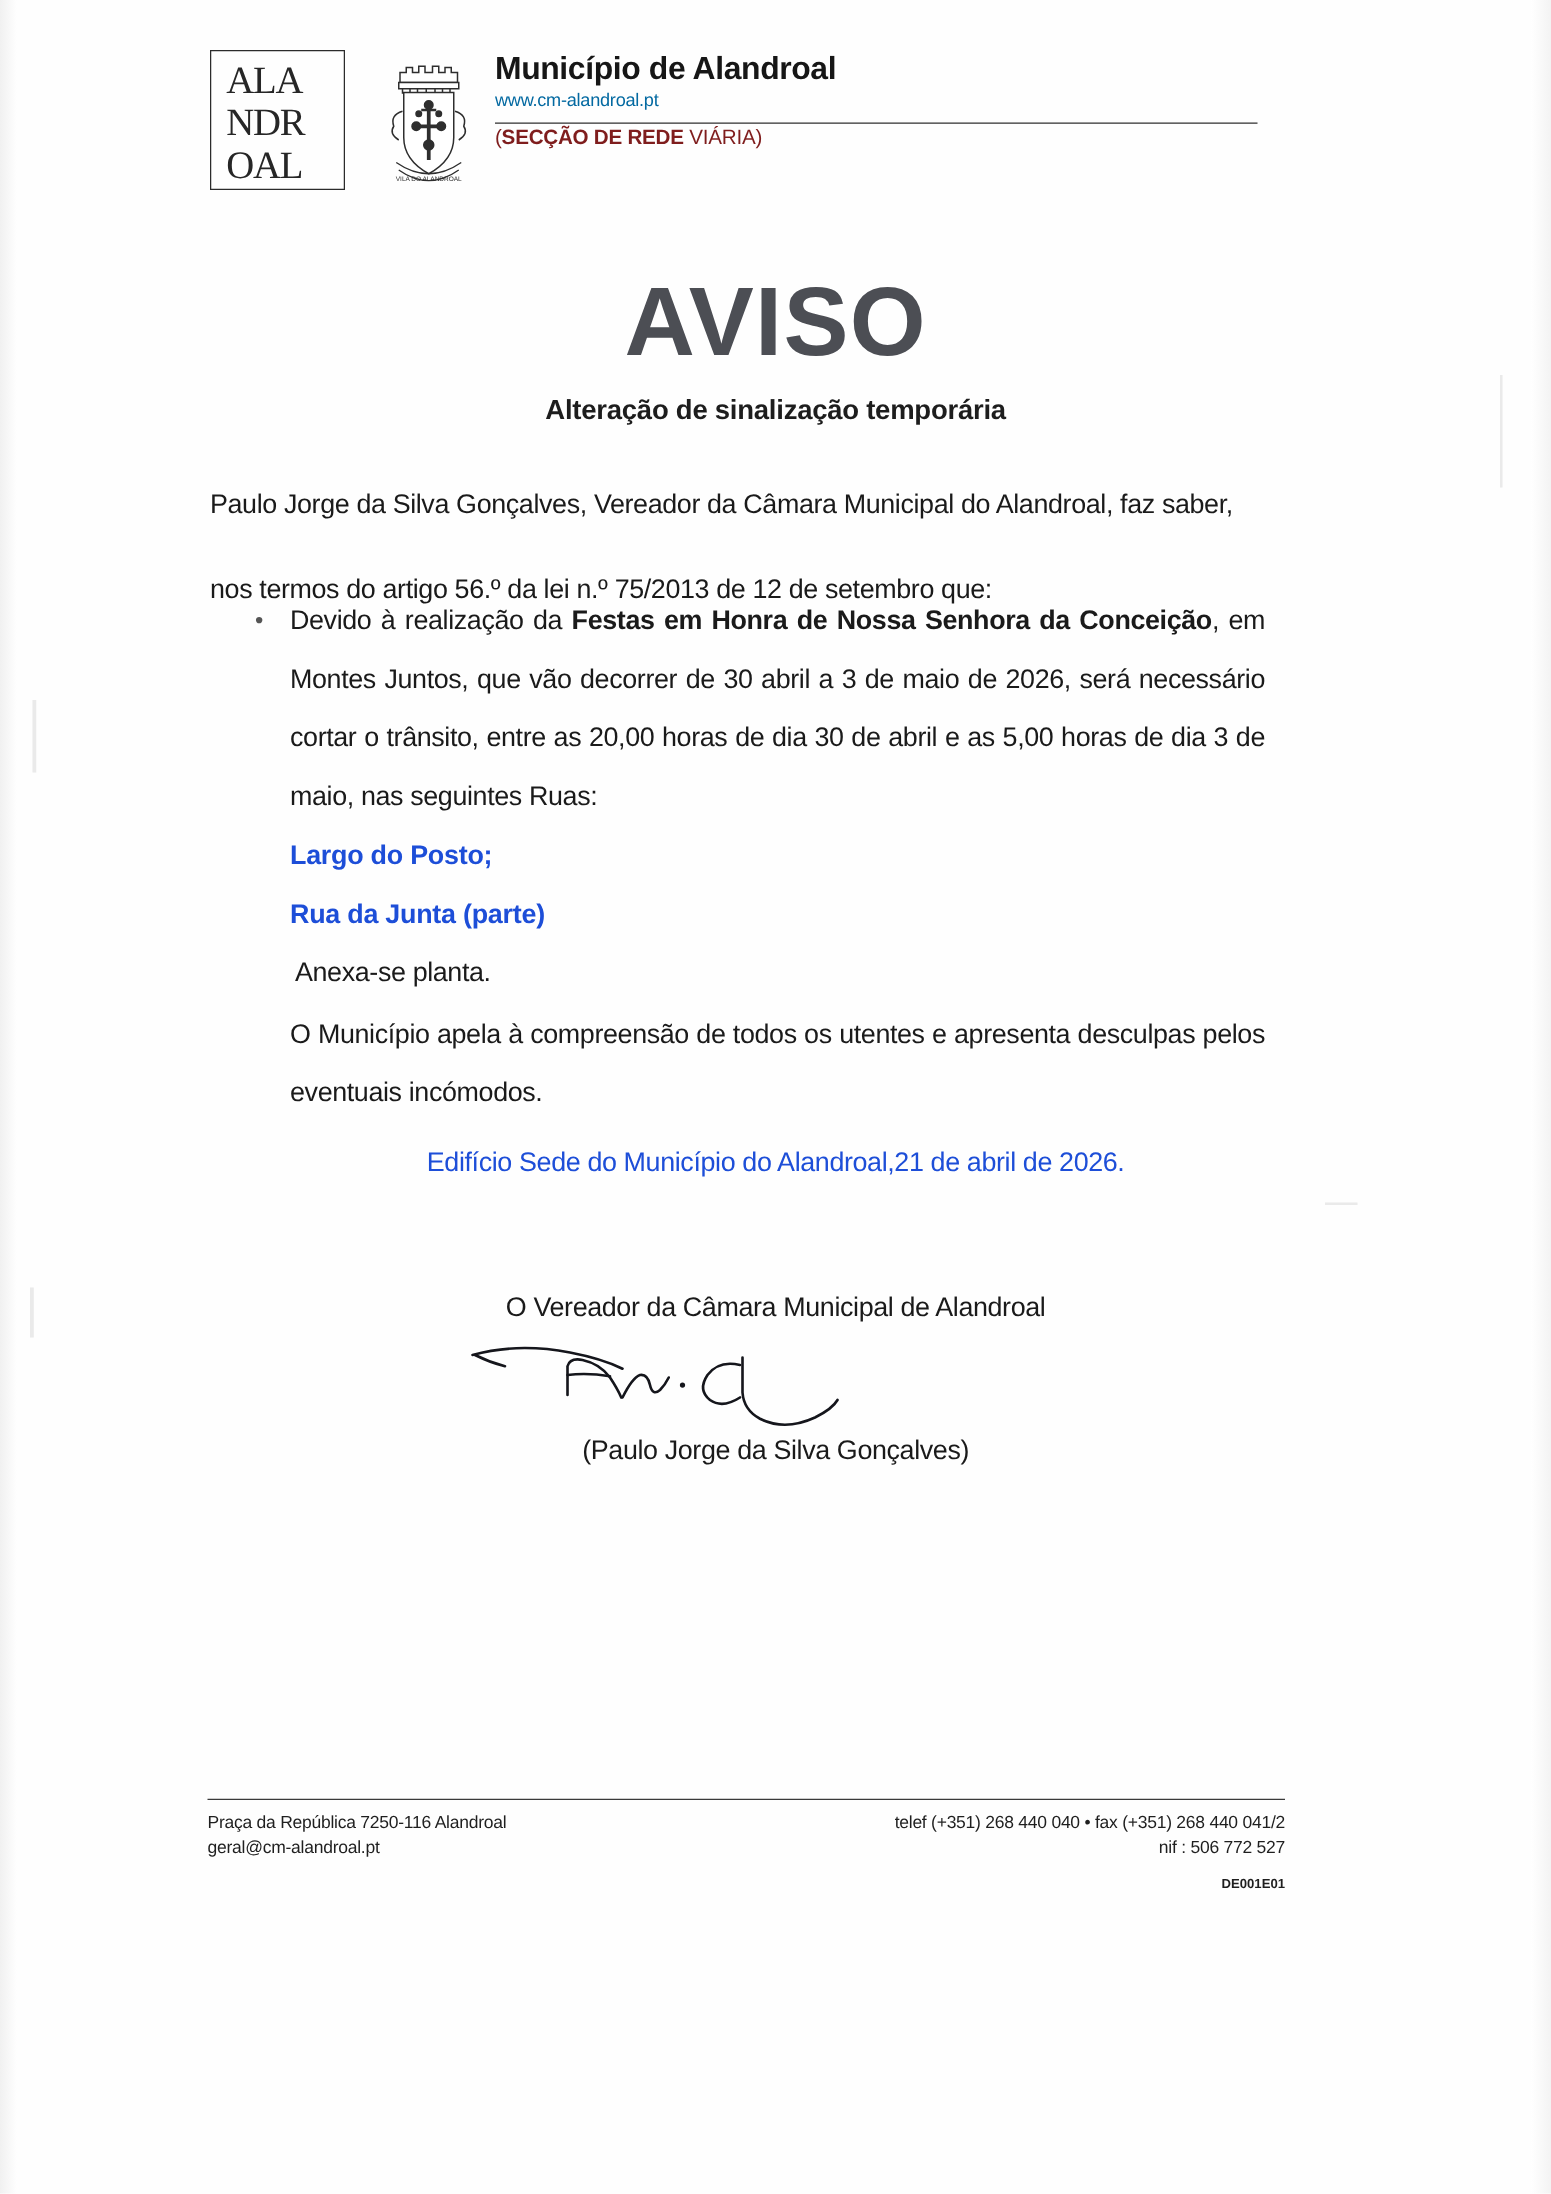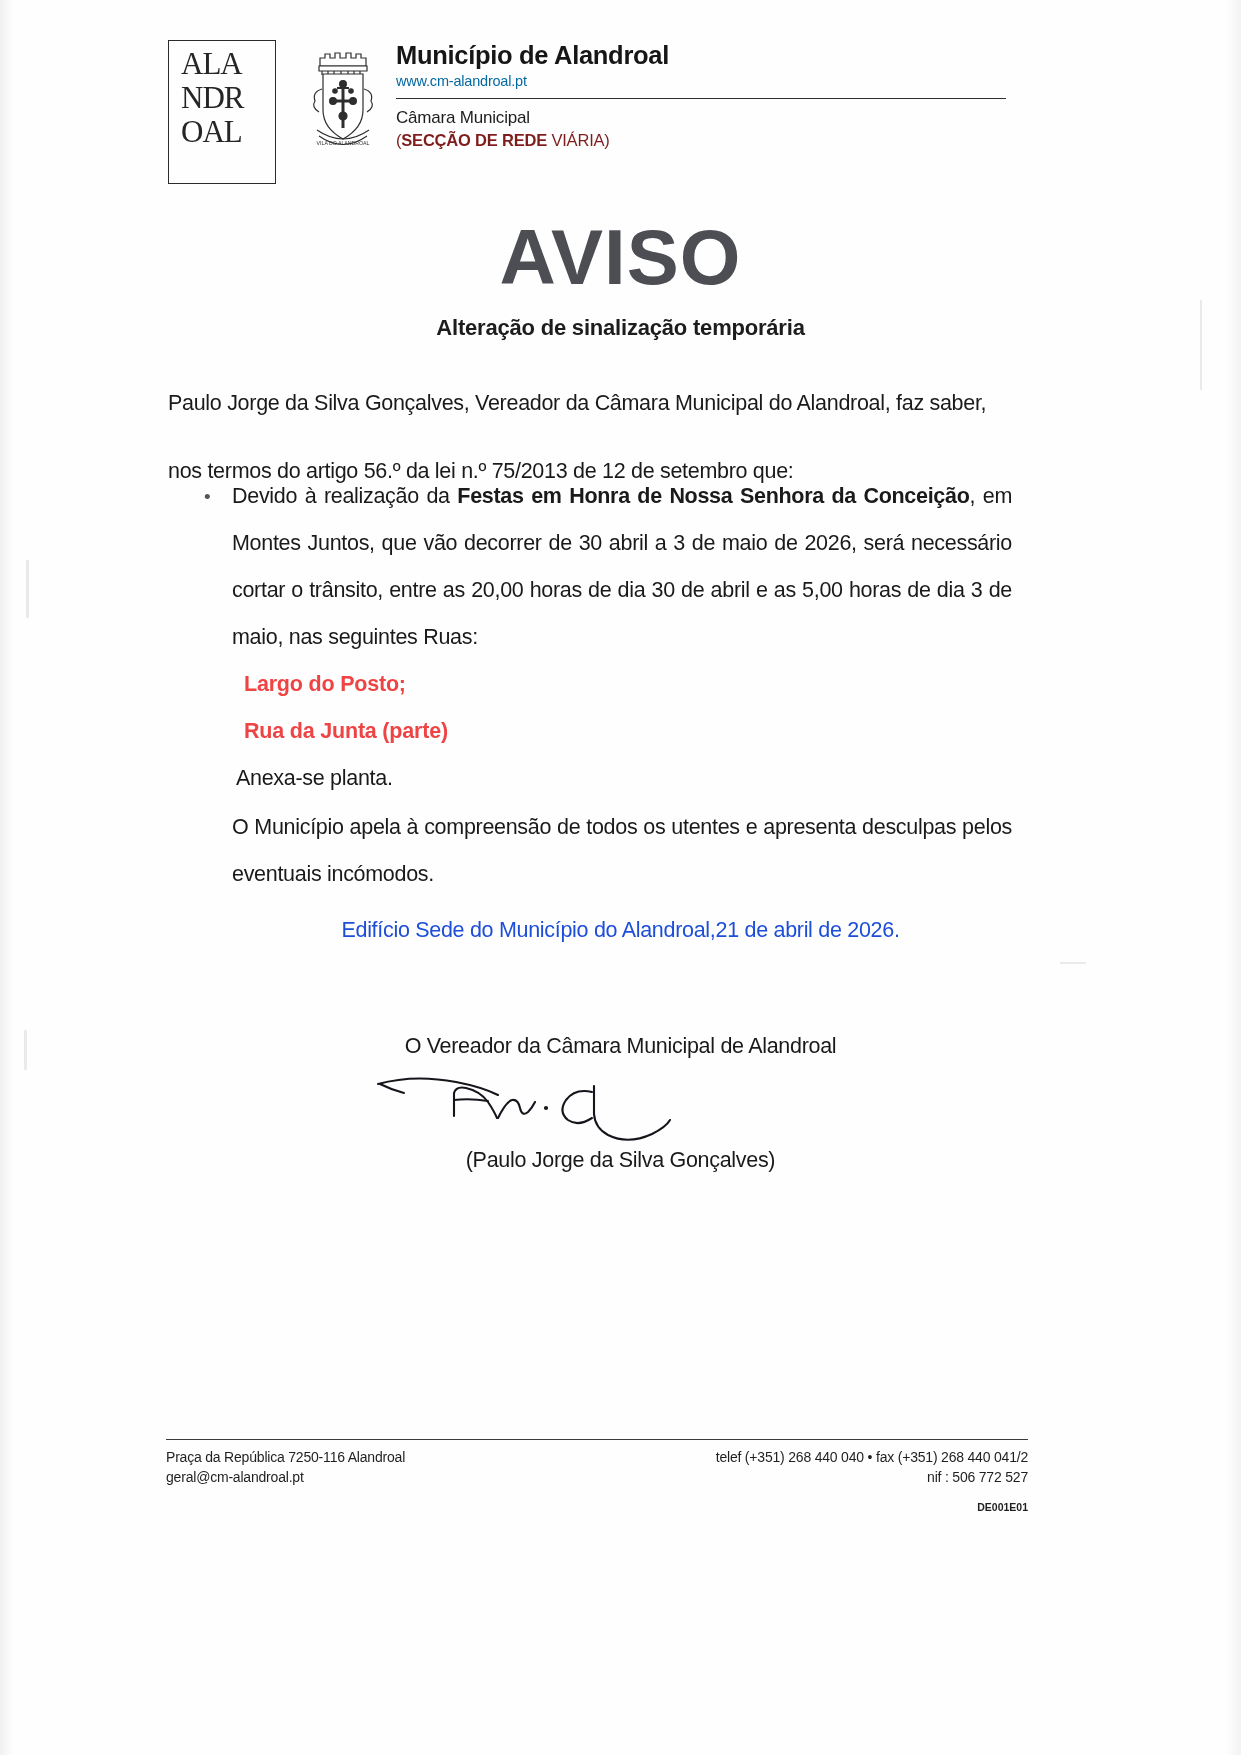--- a/index.html
+++ b/index.html
@@ -46,21 +46,21 @@
     position: absolute;
     left: 168px;
     top: 36px;
     width: 845px;
     height: 122px;
   }
   .logo-box {
     position: absolute;
     left: 0; top: 4px;
     width: 108px;
-    height: 144px;
+    height: 112px;
     border: 1.6px solid #2b2b2b;
     box-sizing: border-box;
     padding-left: 12px;
     padding-top: 6px;
   }
   .logo-line {
     font-family: "Liberation Serif", serif;
     font-size: 31px;
     line-height: 34px;
     letter-spacing: -1px;
@@ -176,25 +176,25 @@
     flex: 1 1 auto;
     font-size: 21.5px;
     line-height: 47px;
     color: #1a1a1a;
     text-align: justify;
     letter-spacing: -0.3px;
   }
   .bullet-text b { font-weight: bold; }
 
   .street {
-    margin-left: 44px;
+    margin-left: 32px;
     font-size: 21.5px;
     font-weight: bold;
     line-height: 47px;
-    color: #ef4444;
+    color: #1d4ed8;
     letter-spacing: -0.2px;
   }
   .anexa {
     margin-left: 36px;
     font-size: 21.5px;
     line-height: 47px;
     color: #1a1a1a;
     letter-spacing: -0.3px;
   }
   .closing {
@@ -333,21 +333,20 @@
           <path d="M15 92 Q39 109 63 92" stroke-width="1.1"></path>
         </g>
         <text x="39" y="101" font-family="Liberation Sans, sans-serif" font-size="5.2" fill="#2e2e2e" text-anchor="middle">VILA DO ALANDROAL</text>
       </svg>
     </div>
 
     <div class="header-text">
       <div class="muni-title">Município de Alandroal</div>
       <div class="muni-url">www.cm-alandroal.pt</div>
       <div class="header-rule"></div>
-      <div class="camara">Câmara Municipal</div>
       <div class="seccao"><span>(</span><b>SECÇÃO DE REDE</b><span> VIÁRIA)</span></div>
     </div>
   </div>
 
   <div class="aviso">AVISO</div>
   <div class="subtitle">Alteração de sinalização temporária</div>
 
   <div class="intro">Paulo Jorge da Silva Gonçalves, Vereador da Câmara Municipal do Alandroal, faz saber, nos termos do artigo 56.º da lei n.º 75/2013 de 12 de setembro que:</div>
 
   <div class="bullet-block">

